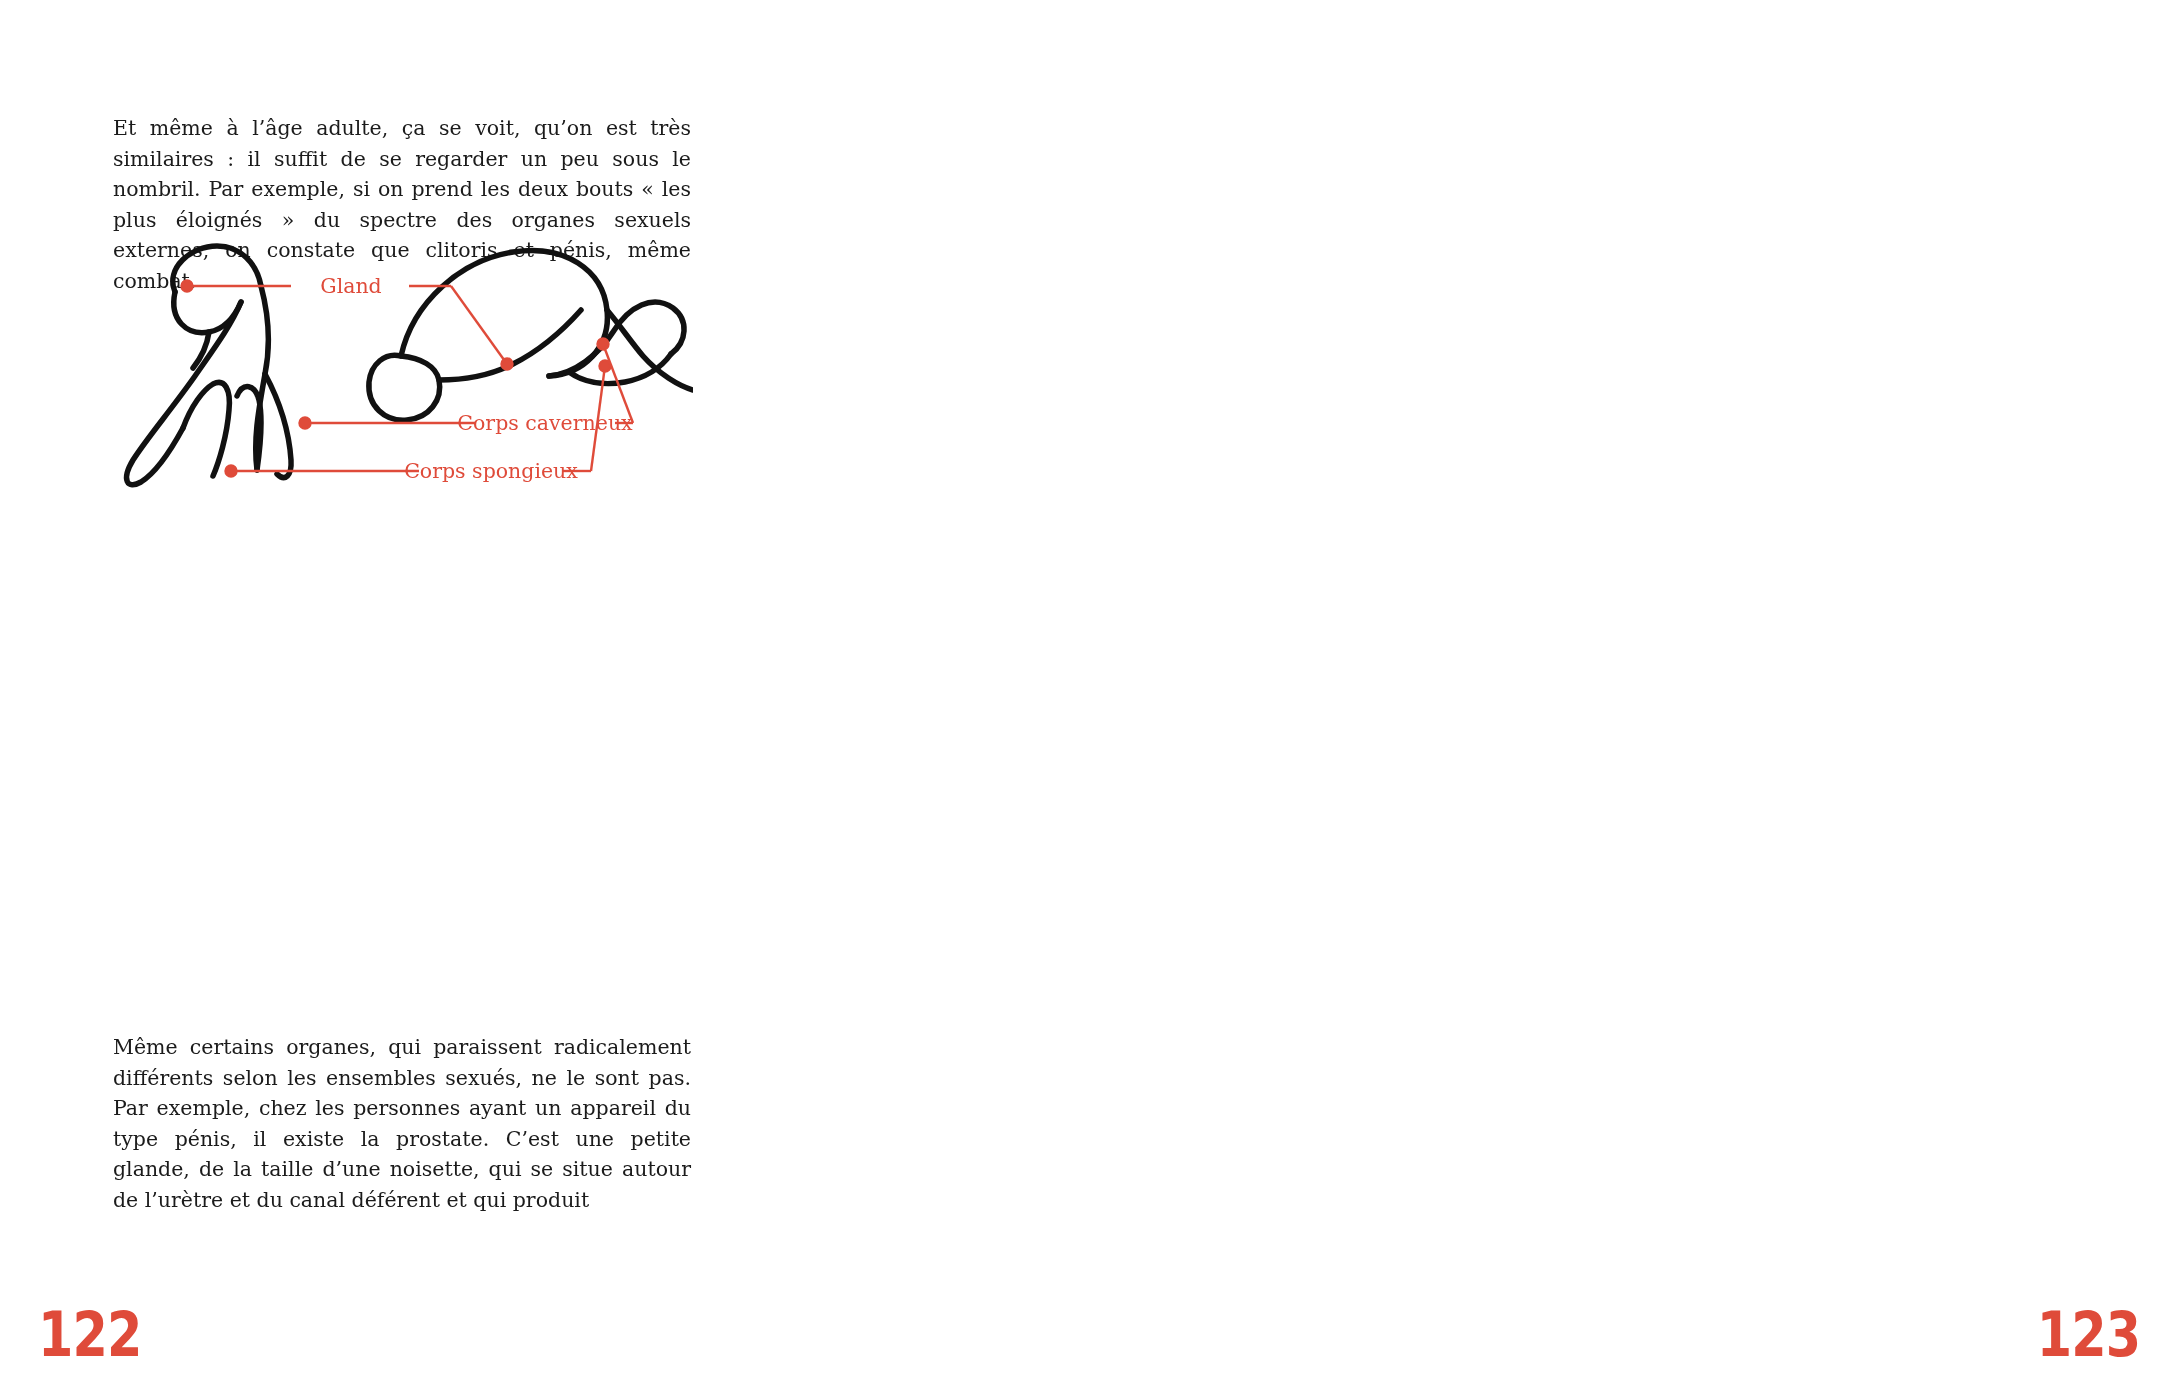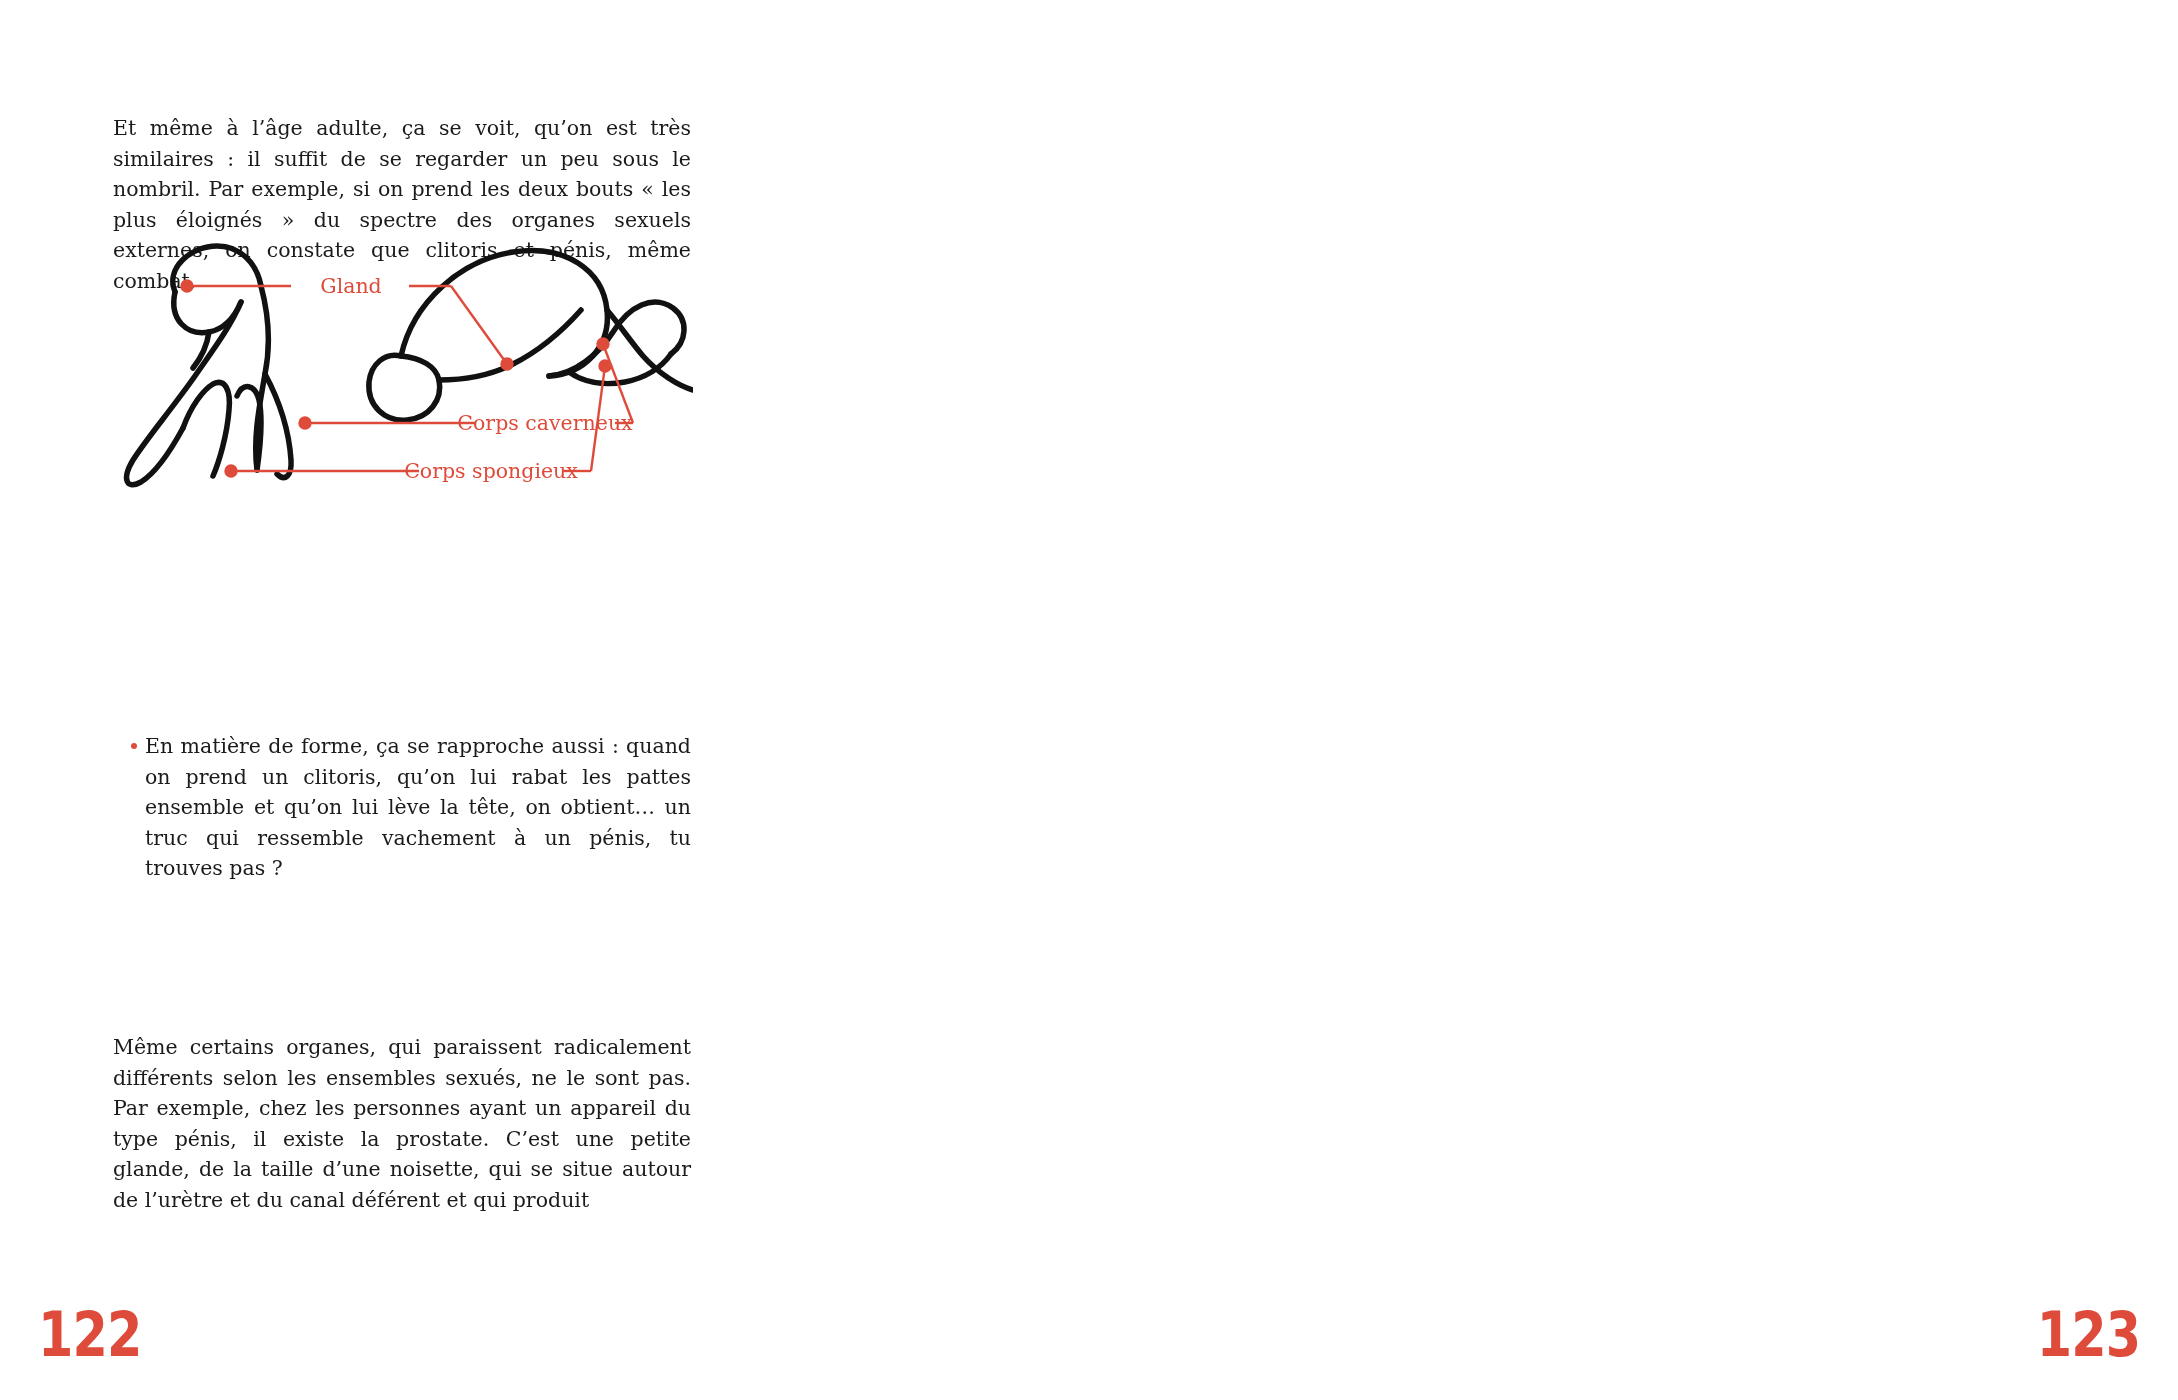--- a/index.html
+++ b/index.html
@@ -182,24 +182,20 @@
         </g>
 
         <text x="238" y="69" fill="#df4b3a" text-anchor="middle" font-family="DejaVu Serif, Liberation Serif, serif" font-size="20.5">Gland</text>
         <text x="432" y="206" fill="#df4b3a" text-anchor="middle" font-family="DejaVu Serif, Liberation Serif, serif" font-size="20.5">Corps caverneux</text>
         <text x="378" y="254" fill="#df4b3a" text-anchor="middle" font-family="DejaVu Serif, Liberation Serif, serif" font-size="20.5">Corps spongieux</text>
       </svg>
     </div>
 
     <div class="col left-bullets">
       <ul class="bullets">
-        <li class="li-4">
-          <span class="bullet-dot"></span>
-          <span class="wrap">En matière de forme, ça se rapproche aussi : quand on prend un clitoris, qu’on lui rabat les pattes ensemble et qu’on lui lève la tête, on obtient… un truc qui ressemble vachement à un pénis, tu trouves pas ?</span>
-        </li>
       </ul>
     </div>
 
     <div class="col left-outro">
       <p>Même certains organes, qui paraissent radicalement différents selon les ensembles sexués, ne le sont pas. Par exemple, chez les personnes ayant un appareil du type pénis, il existe la prostate. C’est une petite glande, de la taille d’une noisette, qui se situe autour de l’urètre et du canal déférent et qui produit</p>
     </div>
 
     <div class="folio folio-left">122</div>
   </div>
 

